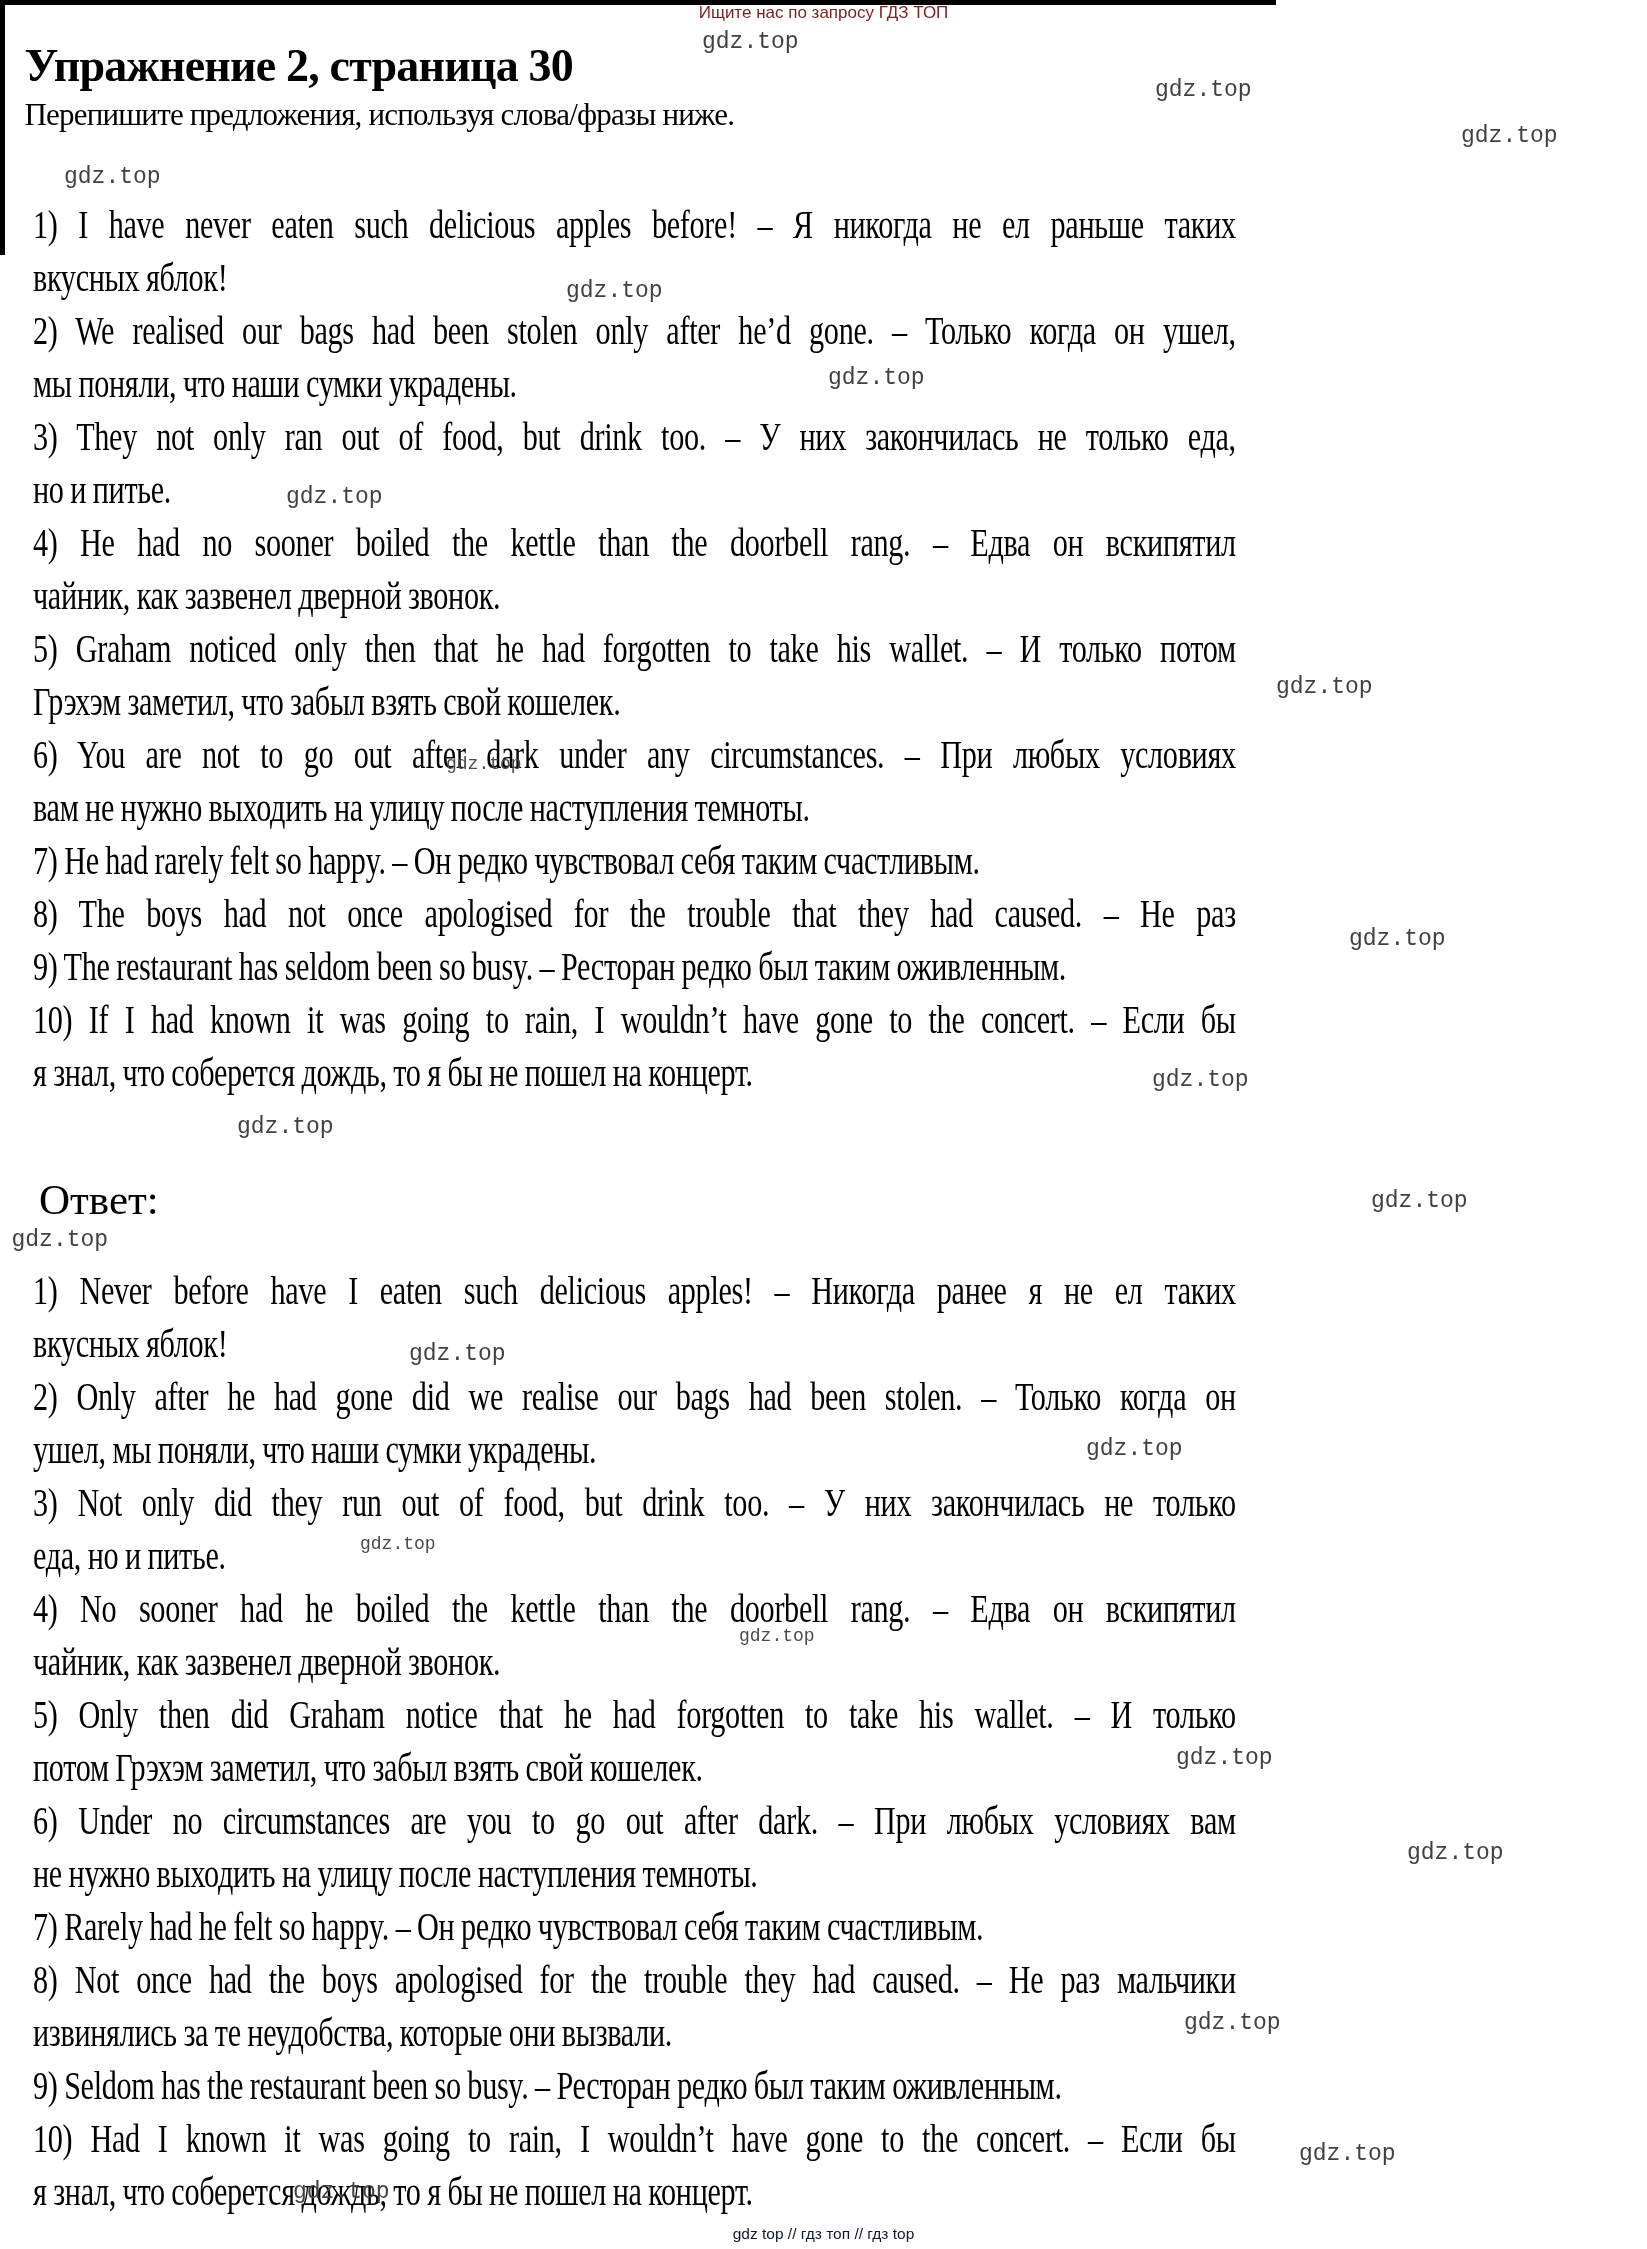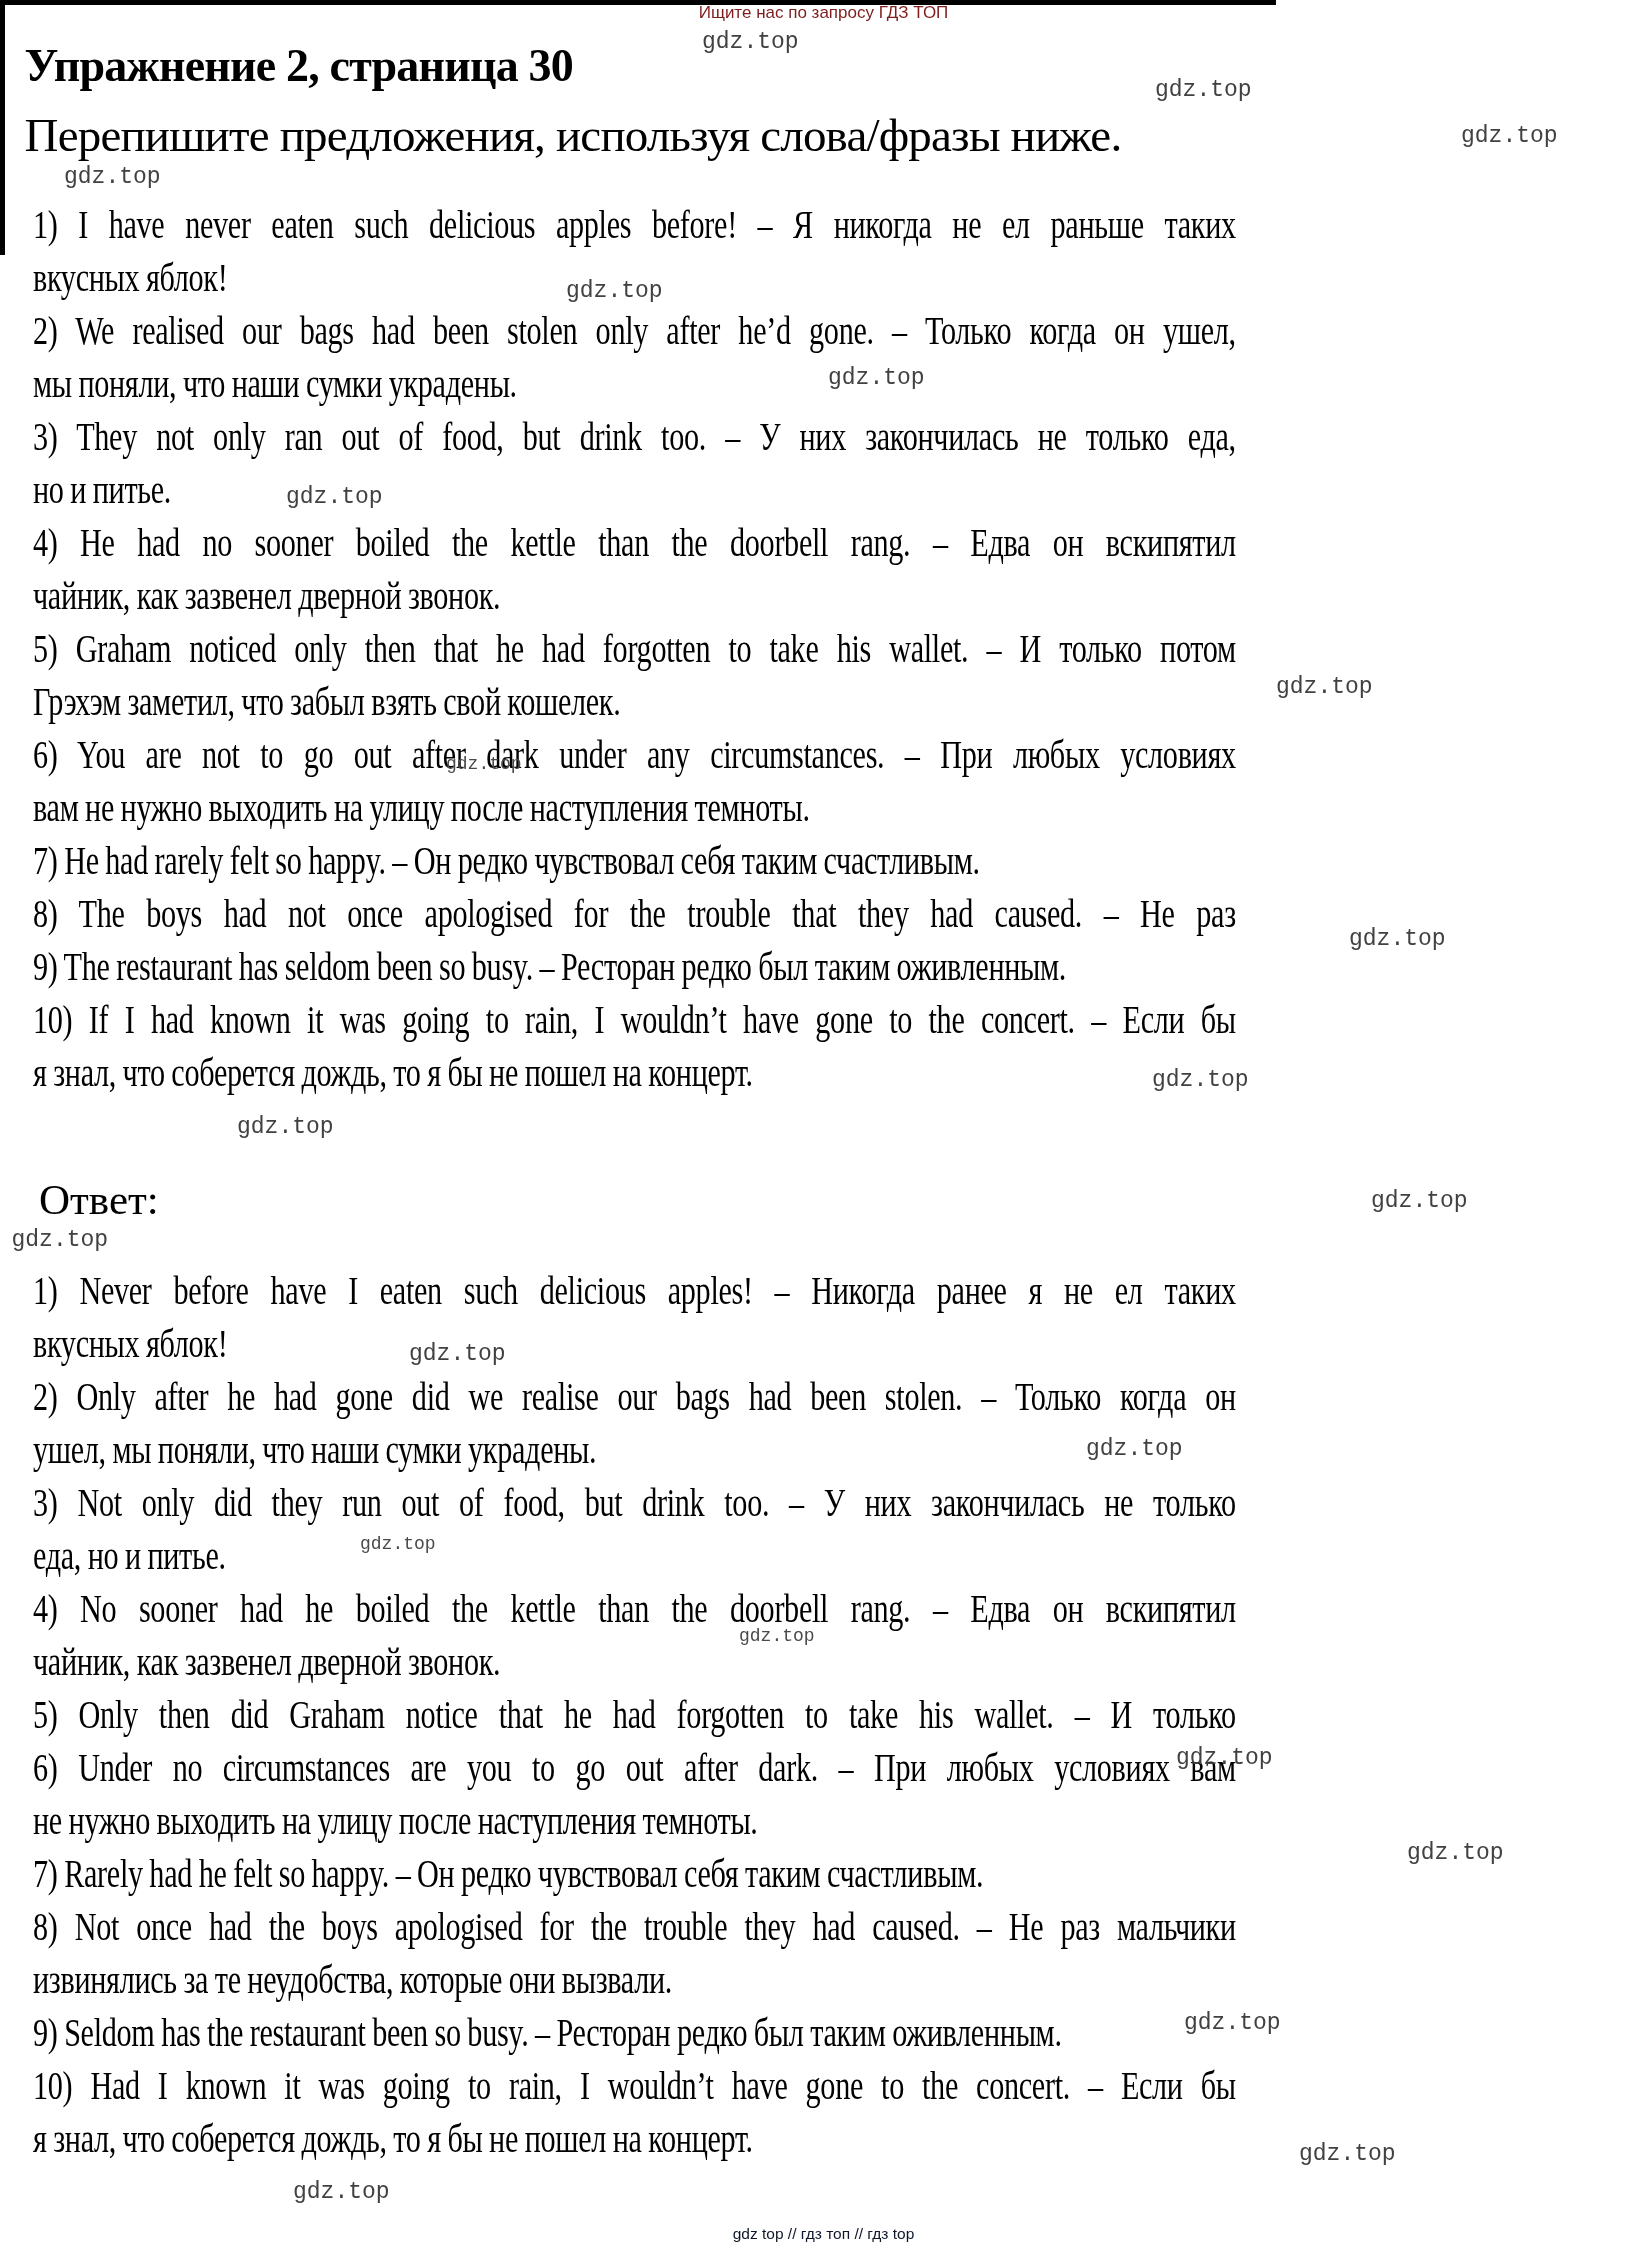--- a/index.html
+++ b/index.html
@@ -26,21 +26,21 @@
     font-family:"Liberation Sans", sans-serif;
     font-size:15.5px;color:#0f172a;white-space:nowrap;
   }
   
   .title{
     position:absolute;left:24.5px;top:39px;
     font-size:46px;font-weight:bold;letter-spacing:-0.8px;white-space:nowrap;
   }
   .subtitle{
     position:absolute;left:24.5px;top:97px;
-    font-size:47px;letter-spacing:-0.8px;white-space:nowrap;margin-top:11px;
+    font-size:31px;letter-spacing:-0.8px;white-space:nowrap;
   }
   .answer-heading{
     position:absolute;left:39px;top:1175px;
     font-size:43px;white-space:nowrap;
   }
   
   .lines{position:absolute;left:33px;width:1210px;}
   .lines-exercise{top:198px;}
   .lines-answers{top:1264px;}
   .line{height:53px;overflow:visible;}
@@ -148,20 +148,23 @@
         <span class="line-inner">еда, но и питье.</span>
       </div>
     <div class="line j">
         <span class="line-inner">4) No sooner had he boiled the kettle than the doorbell rang. – Едва он вскипятил</span>
       </div>
     <div class="line">
         <span class="line-inner">чайник, как зазвенел дверной звонок.</span>
       </div>
     <div class="line j">
         <span class="line-inner">5) Only then did Graham notice that he had forgotten to take his wallet. – И только</span>
+      </div>
+    <div class="line">
+        <span class="line-inner">потом Грэхэм заметил, что забыл взять свой кошелек.</span>
       </div>
     <div class="line j">
         <span class="line-inner">6) Under no circumstances are you to go out after dark. – При любых условиях вам</span>
       </div>
     <div class="line">
         <span class="line-inner">не нужно выходить на улицу после наступления темноты.</span>
       </div>
     <div class="line">
         <span class="line-inner">7) Rarely had he felt so happy. – Он редко чувствовал себя таким счастливым.</span>
       </div>

